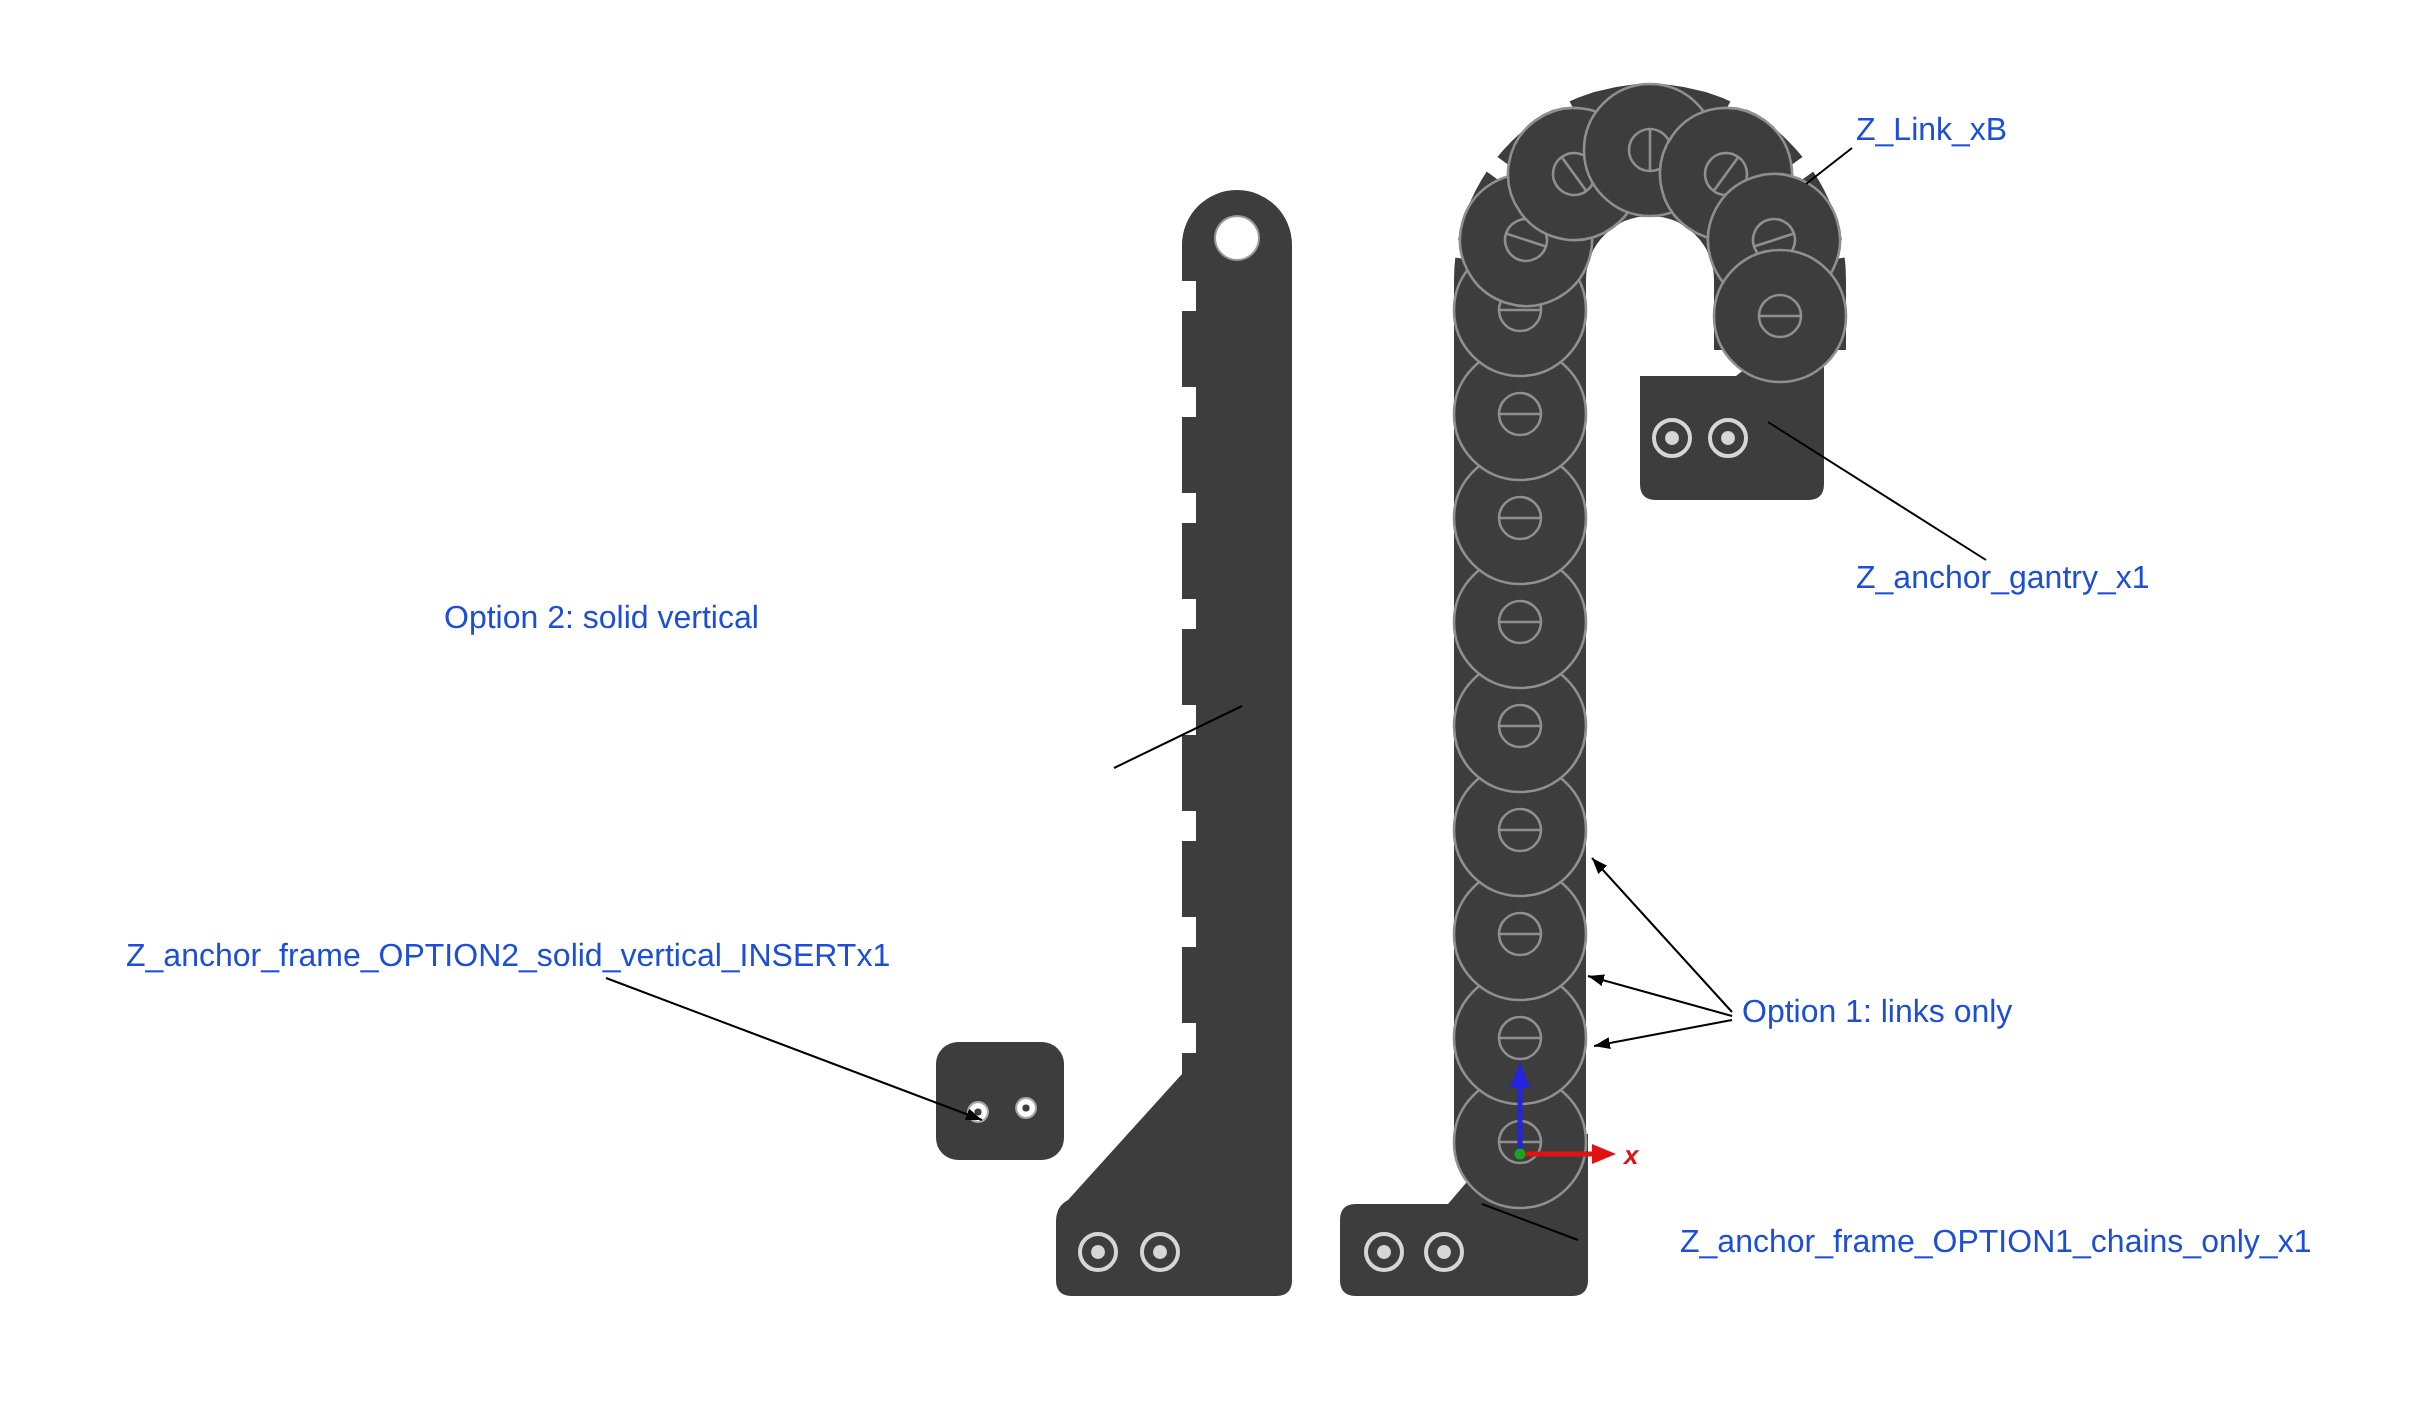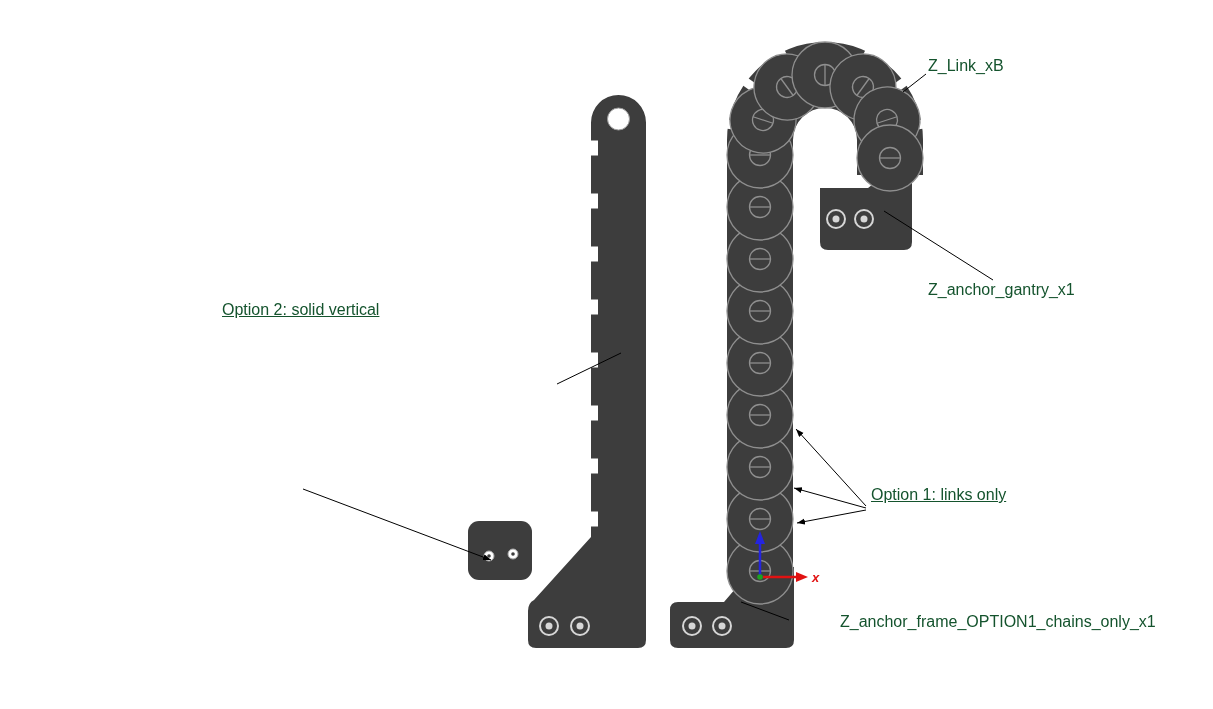--- a/index.html
+++ b/index.html
@@ -1,20 +1,20 @@
 <!DOCTYPE html>
 <html style="--bg: #ffffff; --part: #3d3d3d; --edge: #8f8f8f; --ax-x: #e11212; --ax-z: #2424e0; --ax-y: #1fa11f;"><head>
 <meta charset="utf-8">
 <style>
   * { margin:0; padding:0; box-sizing:border-box; }
   html,body { background:#fff; font-family:"Liberation Sans", sans-serif; }
   #canvas { position:relative; width:1213px; height:709px; background:var(--bg,#ffffff); overflow:hidden; }
   #drawing { position:absolute; left:0; top:0; }
-  .label { position:absolute; font-size:16px; line-height:18px; color:#14532d; white-space:nowrap; }
-  .heading { text-decoration:underline; }
+  .label { position:absolute; font-size:16px; line-height:18px; color:#1d4ed8; white-space:nowrap; }
+  .heading { }
   .part  { fill:var(--part,#3d3d3d); }
   .notch { fill:#ffffff; }
   .lc    { fill:var(--part,#3d3d3d); stroke:var(--edge,#8f8f8f); stroke-width:1.3; }
   .sc    { fill:none; stroke:var(--edge,#8f8f8f); stroke-width:1.3; }
   .slot  { stroke:var(--edge,#8f8f8f); stroke-width:1.3; }
   .ring    { fill:none; stroke:#d6d6d6; stroke-width:2; }
   .ringdot { fill:#d6d6d6; }
   .hole-top { fill:#ffffff; stroke:#9a9a9a; stroke-width:1; }
   .ih    { fill:#ffffff; stroke:#a8a8a8; stroke-width:1; }
   .ihdot { fill:var(--part,#3d3d3d); }
@@ -207,16 +207,17 @@
       <line class="leader" x1="866" y1="510" x2="797" y2="523" marker-end="url(#arrow)"></line>
       <line class="leader" x1="789" y1="620" x2="741" y2="602"></line>
       <line class="leader" x1="557" y1="384" x2="621" y2="353"></line>
       <line class="leader" x1="303" y1="489" x2="491" y2="560" marker-end="url(#arrow)"></line>
     </g>
   </svg>
 
   <div class="label" style="left:928px; top:57px">Z_Link_xB</div>
   <div class="label" style="left:928px; top:281px">Z_anchor_gantry_x1</div>
   <div class="label heading" style="left:222px; top:301px">Option 2: solid vertical</div>
-  <div class="label heading" style="left:871px; top:486px">Option 1: links only</div>
+  <div class="label" style="left:63px;  top:470px">Z_anchor_frame_OPTION2_solid_vertical_INSERTx1</div>
+  <div class="label heading" style="left:871px; top:498px">Option 1: links only</div>
   <div class="label" style="left:840px; top:613px">Z_anchor_frame_OPTION1_chains_only_x1</div>
 
 </div>
 
 </body></html>

